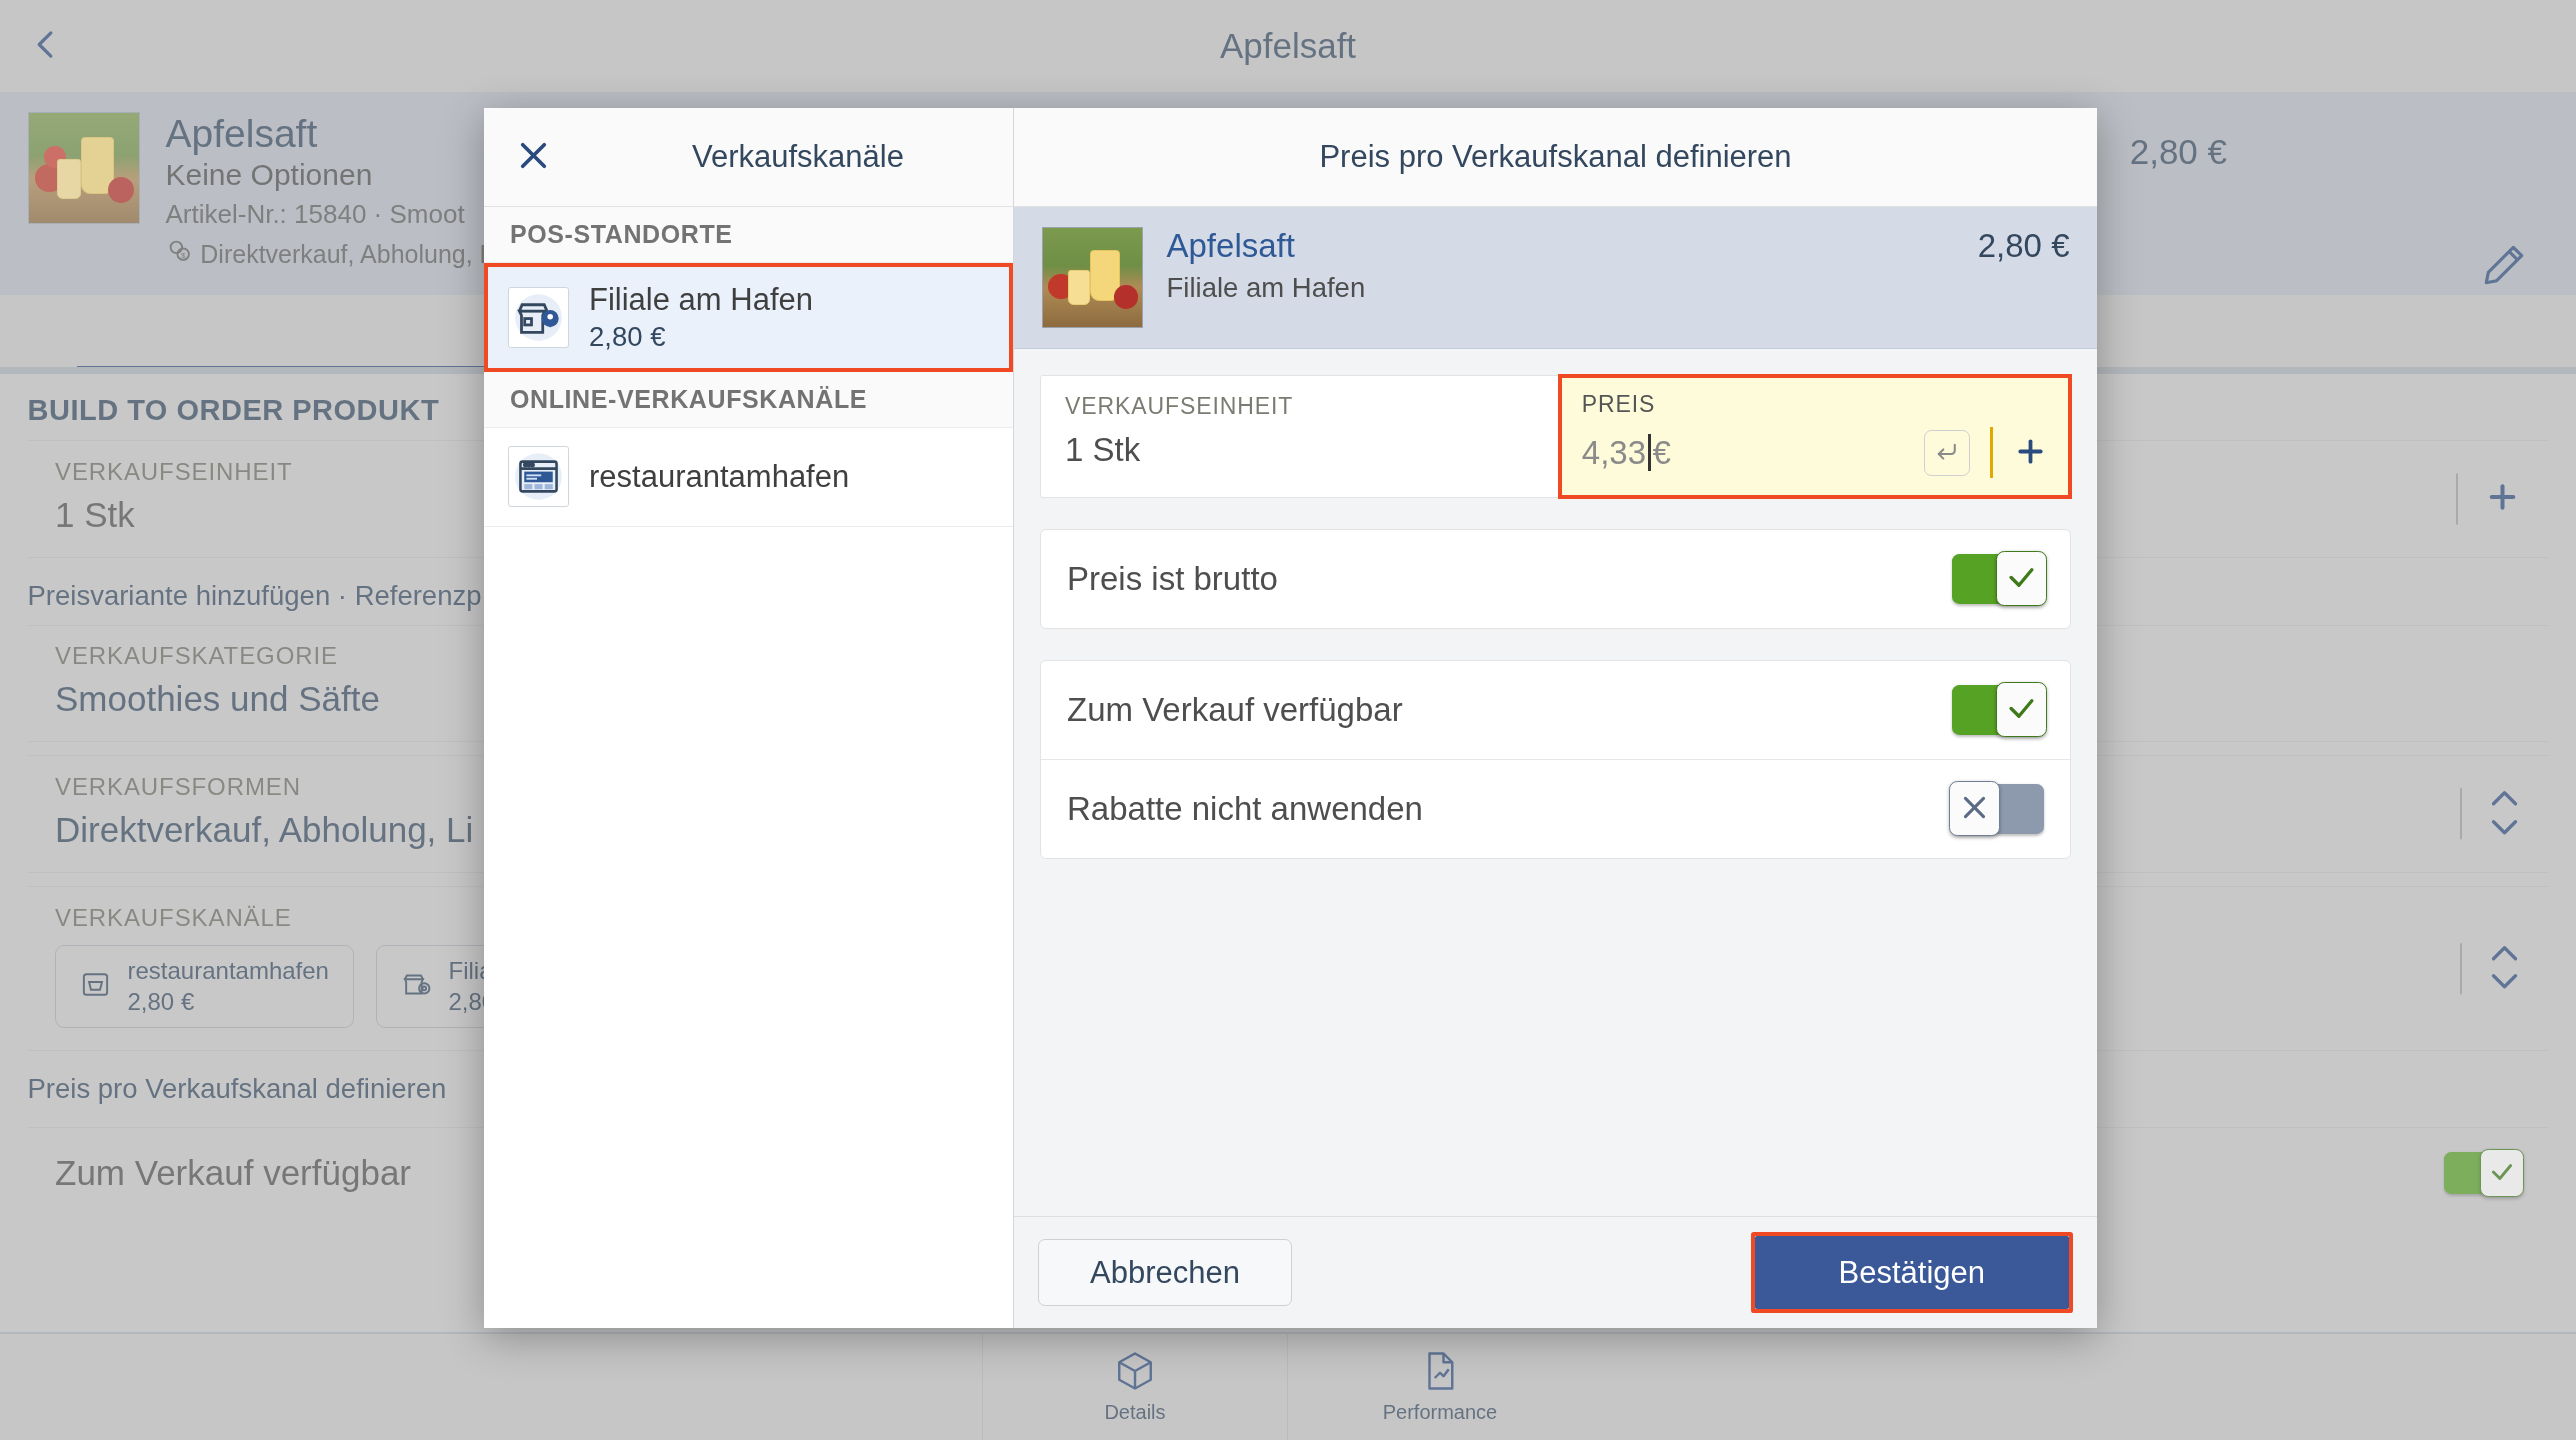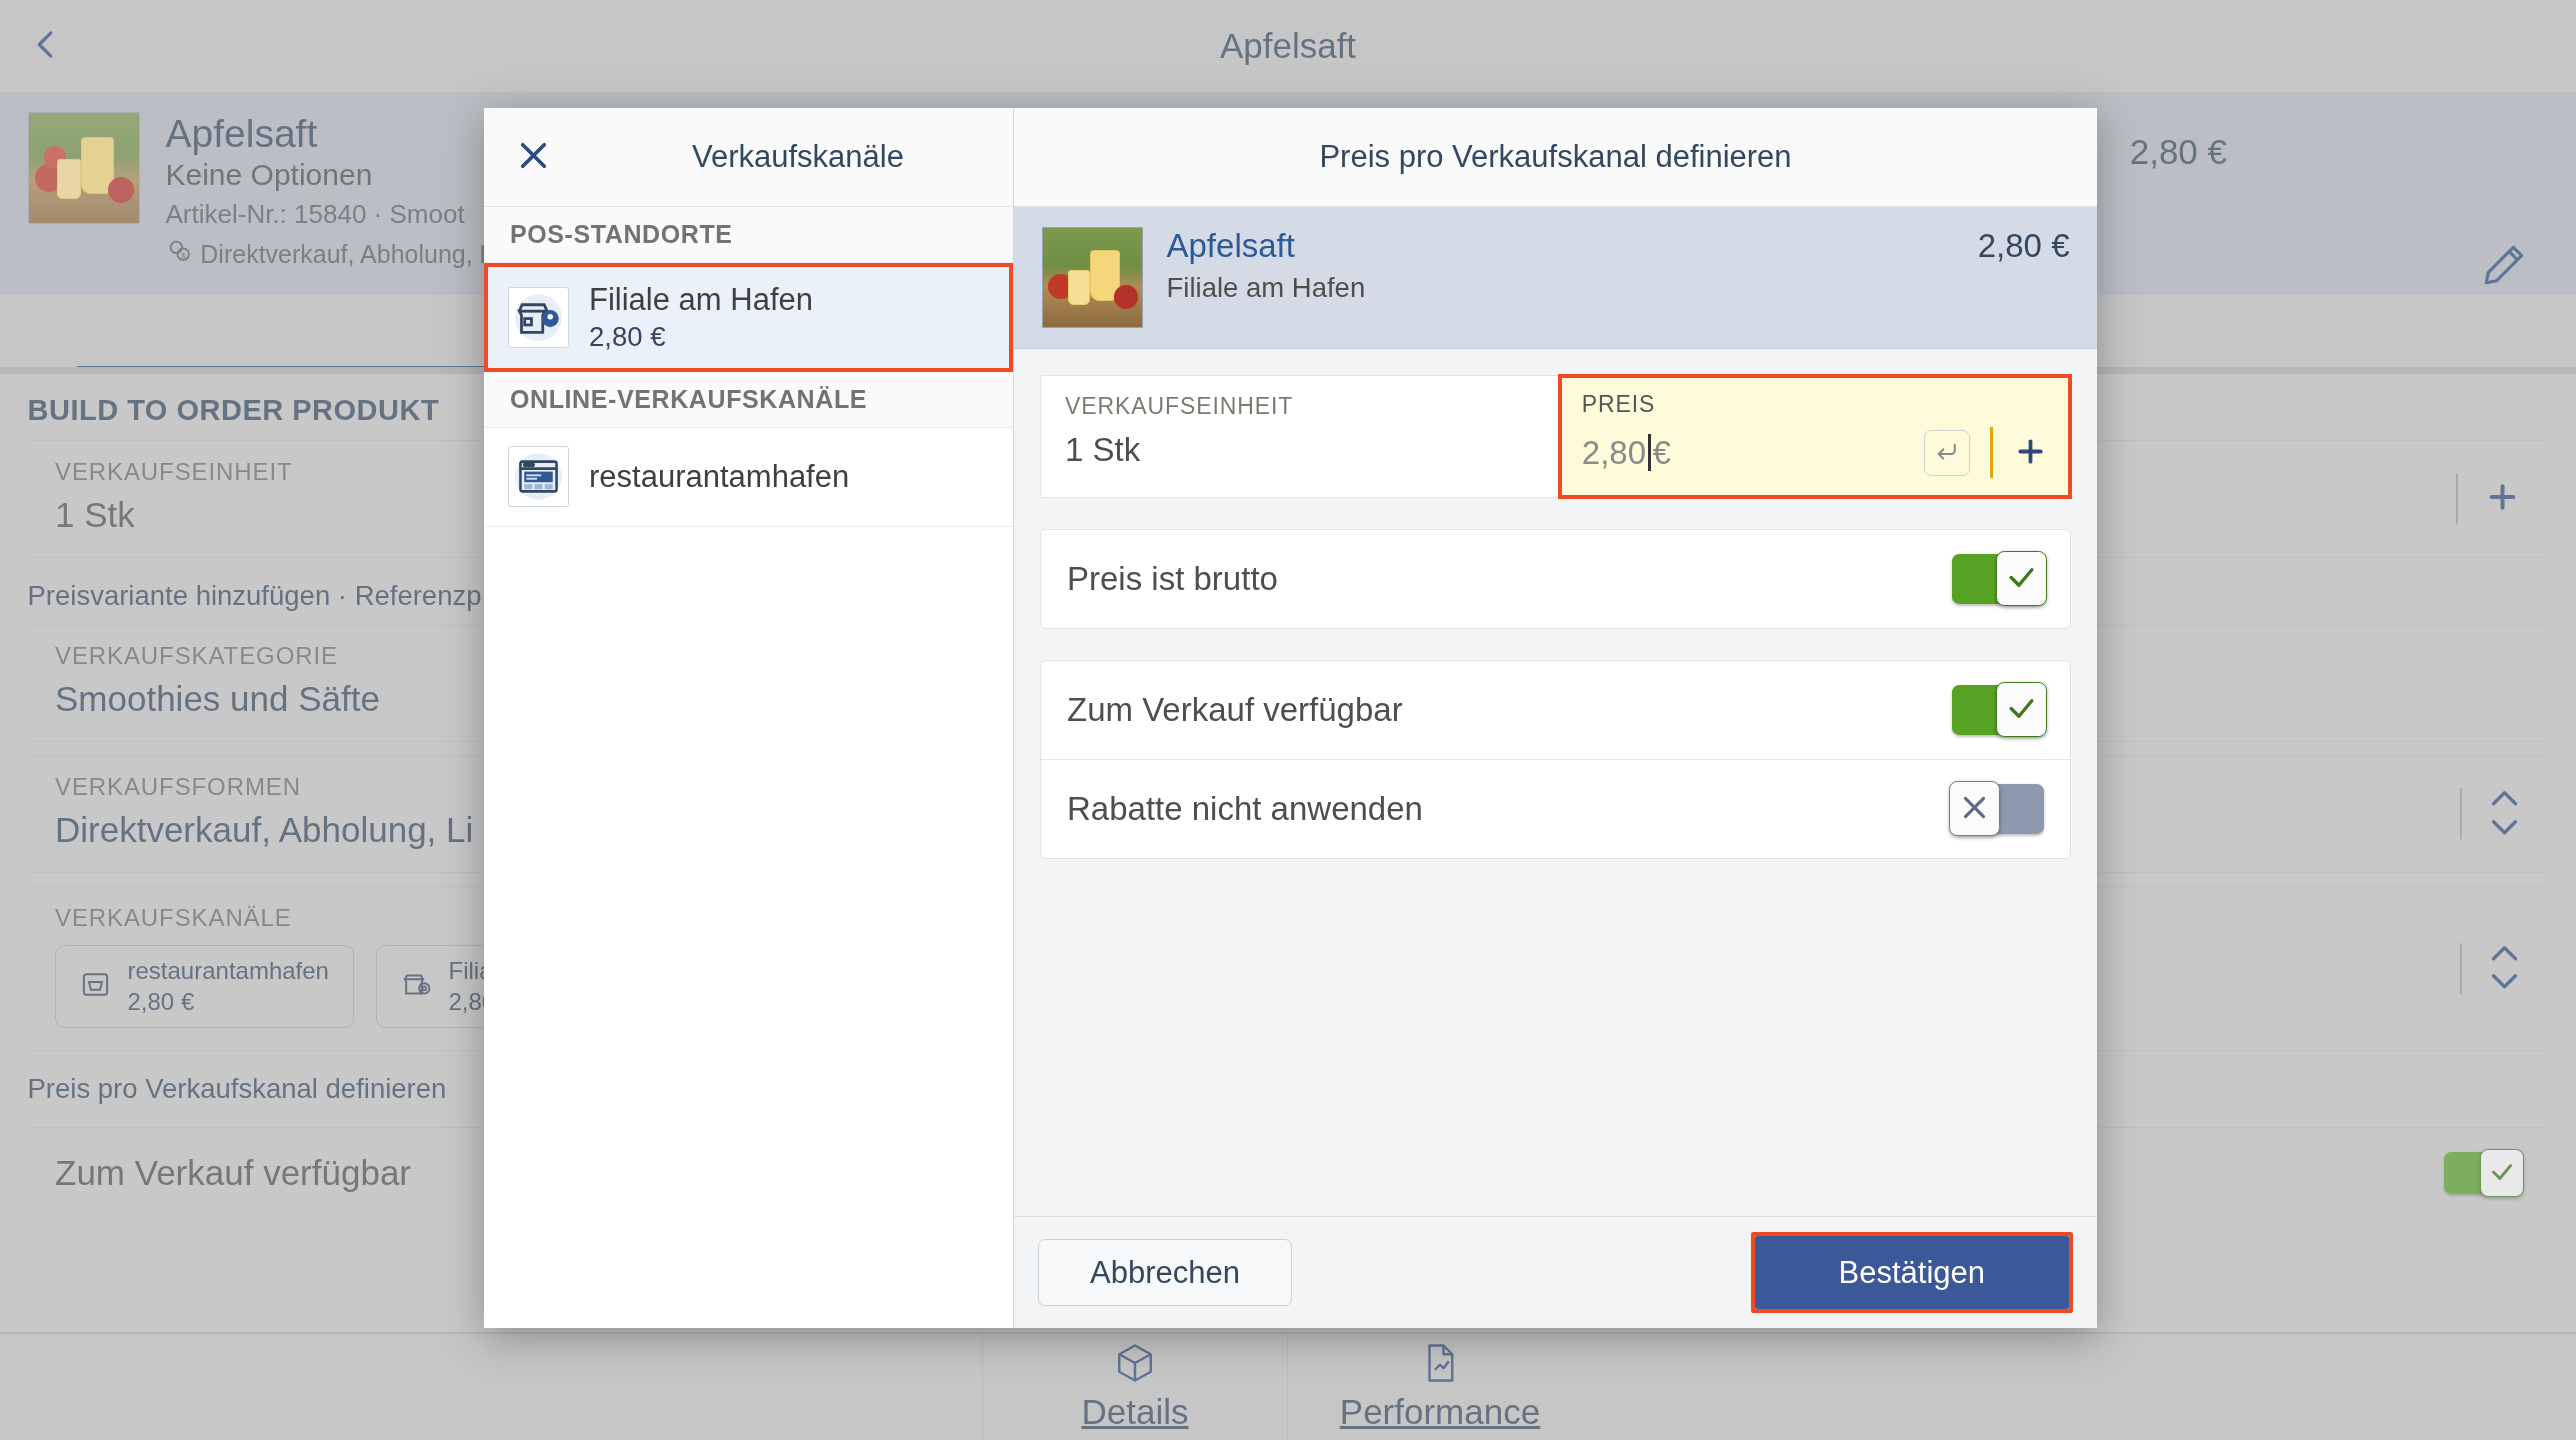--- a/index.html
+++ b/index.html
@@ -86,21 +86,21 @@
   .bg-toggle-row .lbl { font-size: 35px; color: #4e4e4e; }
 
   .bg-bottomnav {
     position: absolute; left: 0; right: 0; bottom: 0; height: 108px;
     background: #c6c6c6; border-top: 2.8px solid #a9b0b8; display: flex; align-items: center;
   }
   .nav-spacer { width: 982px; }
   .nav-item { width: 305px; height: 108px; display: flex; flex-direction: column;
     align-items: center; justify-content: center; gap: 5.5px; border-left: 1.8px solid #b5b5b5; }
   .nav-item svg { width: 42px; height: 42px; }
-  .nav-item .t { font-size: 35px; color: #33475e; text-decoration: underline; }
+  .nav-item .t { font-size: 20px; color: #33475e; }
 
   
   .toggle { width: 92px; height: 50px; border-radius: 7.3px; position: relative; display: inline-block; flex: none; }
   .toggle.on { background: #55a224; box-shadow: 0 1.8px 2.8px rgba(0,0,0,.25); }
   .toggle.off { background: #8d9aae; box-shadow: 0 1.8px 2.8px rgba(0,0,0,.25); }
   .toggle .knob {
     position: absolute; top: -2.8px; width: 51px; height: 55px; border-radius: 8.3px;
     background: #fbfbfb; display: flex; align-items: center; justify-content: center;
     box-shadow: 0 1.8px 3.7px rgba(0,0,0,.3);
   }
@@ -459,21 +459,21 @@
 
       <div class="field-row">
         <div class="field">
           <div class="field-label">VERKAUFSEINHEIT</div>
           <div class="field-value">1 Stk</div>
         </div>
         <div class="field price">
           <div class="field-label">PREIS</div>
           <div class="price-line">
             <div class="price-text">
-              <span>2,80</span><span class="caret"></span><span>€</span>
+              <span>4,33</span><span class="caret"></span><span>€</span>
             </div>
             <div class="price-actions">
               <div class="ret-key">
                 <span>
                   <svg viewBox="0 0 24 24" fill="none" stroke="#8a8a8a" stroke-width="1.8" stroke-linecap="round" stroke-linejoin="round">
                       <polyline points="9 10 5 14 9 18"></polyline>
                       <path d="M5 14h11a3 3 0 0 0 3-3V6"></path>
                     </svg>
                 </span>
               </div>

